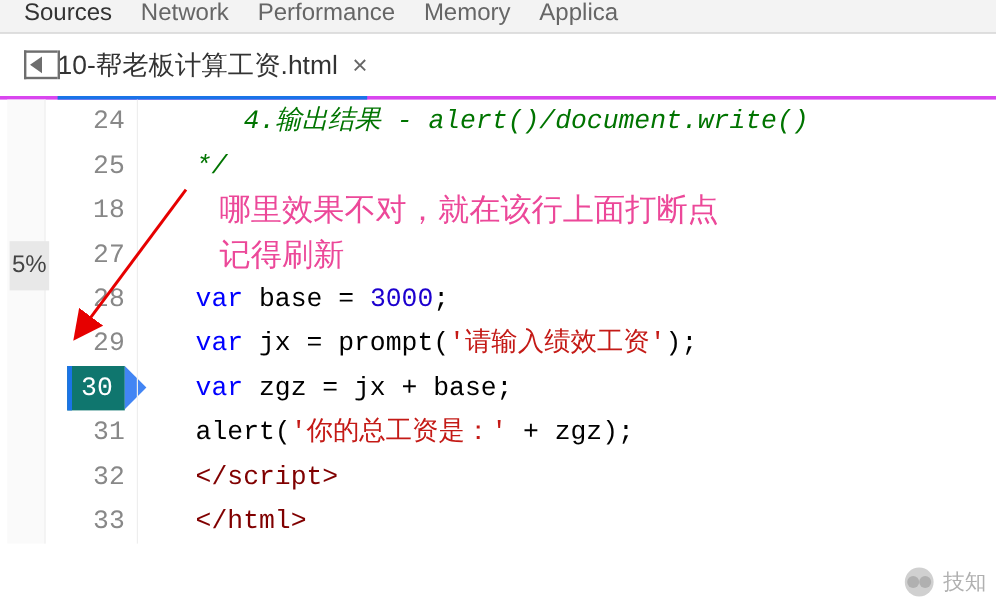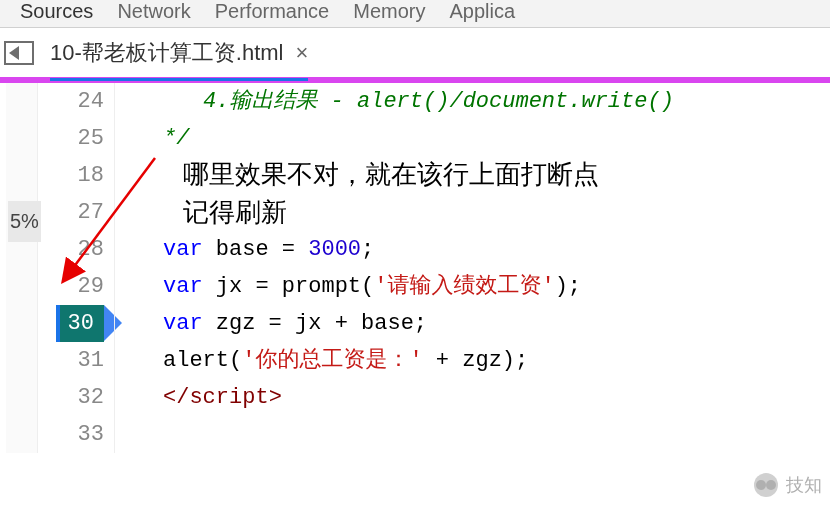--- a/index.html
+++ b/index.html
@@ -21,23 +21,22 @@
       background: #f3f3f3;
       color: #555;
       font-size: 20px;
     }
     .dev-tabs .tab { cursor: pointer; color: #666; }
     .dev-tabs .tab.active { color: #333; }
     .file-bar {
       display: flex;
       align-items: center;
       height: 55px;
-      padding: 0 4px;
-      border-bottom: 6px solid #d946ef;
-      gap: 18px;
+      padding: 0 20px;
+      border-bottom: 3px solid #d946ef;
     }
     .nav-icon {
       width: 28px;
       height: 24px;
       border: 2px solid #6e6e6e;
       border-right: none;
       position: relative;
       cursor: pointer;
     }
     .nav-icon::before {
@@ -131,21 +130,21 @@
     .indent2 { padding-left: 80px; }
     .c-kw { color: #0000ff; }
     .c-str { color: #c41a16; }
     .c-num { color: #1c00cf; }
     .c-cmt { color: #007400; font-style: italic; }
     .c-tag { color: #800000; }
     .annotation {
       position: absolute;
       top: 72px;
       left: 68px;
-      color: #000000;
+      color: #ec4899;
       font-size: 26px;
       font-family: "Microsoft YaHei", sans-serif;
       line-height: 38px;
       z-index: 5;
       pointer-events: none;
     }
     .arrow-svg {
       position: absolute;
       top: 65px;
       left: -60px;
@@ -228,19 +227,20 @@
     </div>
     <div class="code-line indent2"><span class="c-cmt">4.输出结果 - alert()/document.write()</span></div>
     <div class="code-line indent1"><span class="c-cmt">*/</span></div>
     <div class="code-line"></div>
     <div class="code-line"></div>
     <div class="code-line indent1"><span class="c-kw">var</span><span> base = </span><span class="c-num">3000</span><span>;</span></div>
     <div class="code-line indent1"><span class="c-kw">var</span><span> jx = prompt(</span><span class="c-str">'请输入绩效工资'</span><span>);</span></div>
     <div class="code-line indent1"><span class="c-kw">var</span><span> zgz = jx + base;</span></div>
     <div class="code-line indent1"><span>alert(</span><span class="c-str">'你的总工资是：'</span><span> + zgz);</span></div>
     <div class="code-line indent1"><span class="c-tag">&lt;/</span><span class="c-tag">script</span><span class="c-tag">&gt;</span></div>
+    <div class="code-line indent1"><span class="c-tag">&lt;/</span><span class="c-tag">html</span><span class="c-tag">&gt;</span></div>
   </div>
 </div>
 
 <div class="watermark">
   <div class="wm-icon"></div>
   <span>技知</span>
 </div>
 
 </body></html>

